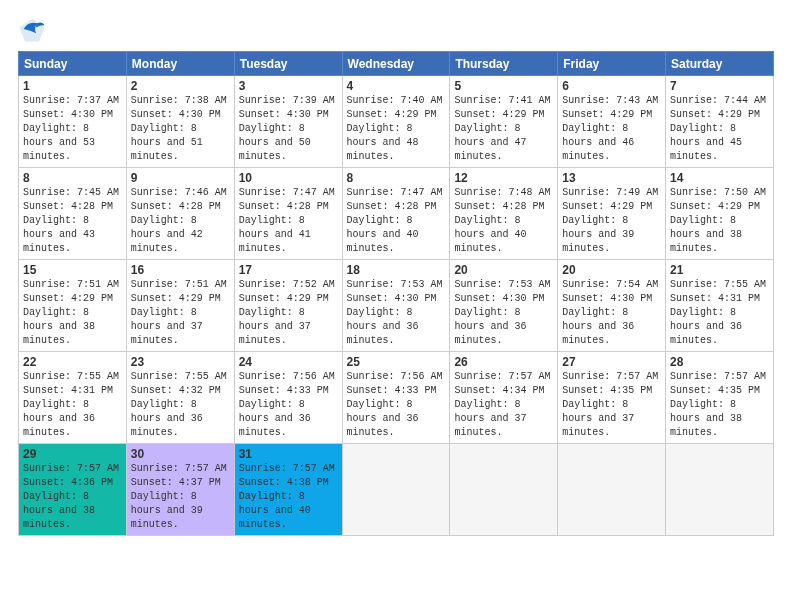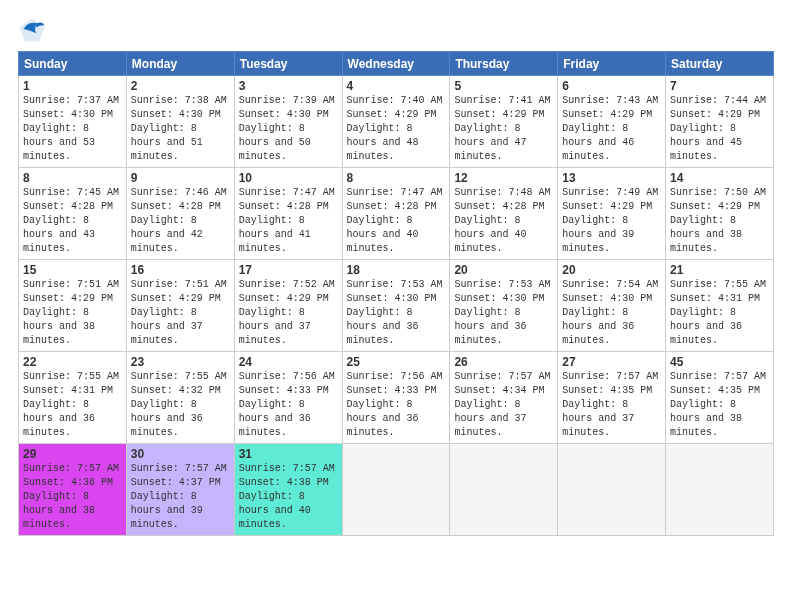--- a/index.html
+++ b/index.html
@@ -242,34 +242,34 @@
           </td>
           <td>
             <span class="day-num">26</span>
             <div class="day-info">Sunrise: 7:57 AM<br>Sunset: 4:34 PM<br>Daylight: 8 hours and 37 minutes.</div>
           </td>
           <td>
             <span class="day-num">27</span>
             <div class="day-info">Sunrise: 7:57 AM<br>Sunset: 4:35 PM<br>Daylight: 8 hours and 37 minutes.</div>
           </td>
           <td>
-            <span class="day-num">45</span>
+            <span class="day-num">28</span>
             <div class="day-info">Sunrise: 7:57 AM<br>Sunset: 4:35 PM<br>Daylight: 8 hours and 38 minutes.</div>
           </td>
         </tr>
         <tr>
-          <td style="background: #d946ef;">
+          <td style="background: #14b8a6;">
             <span class="day-num">29</span>
             <div class="day-info">Sunrise: 7:57 AM<br>Sunset: 4:36 PM<br>Daylight: 8 hours and 38 minutes.</div>
           </td>
           <td style="background: #c4b5fd;">
             <span class="day-num">30</span>
             <div class="day-info">Sunrise: 7:57 AM<br>Sunset: 4:37 PM<br>Daylight: 8 hours and 39 minutes.</div>
           </td>
-          <td style="background: #5eead4;">
+          <td style="background: #0ea5e9;">
             <span class="day-num">31</span>
             <div class="day-info">Sunrise: 7:57 AM<br>Sunset: 4:38 PM<br>Daylight: 8 hours and 40 minutes.</div>
           </td>
           <td class="empty-cell" style="background: rgb(240, 240, 240);"></td>
           <td class="empty-cell" style="background: rgb(240, 240, 240);"></td>
           <td class="empty-cell" style="background: rgb(240, 240, 240);"></td>
           <td class="empty-cell" style="background: rgb(240, 240, 240);"></td>
         </tr>
       </tbody>
   </table>

